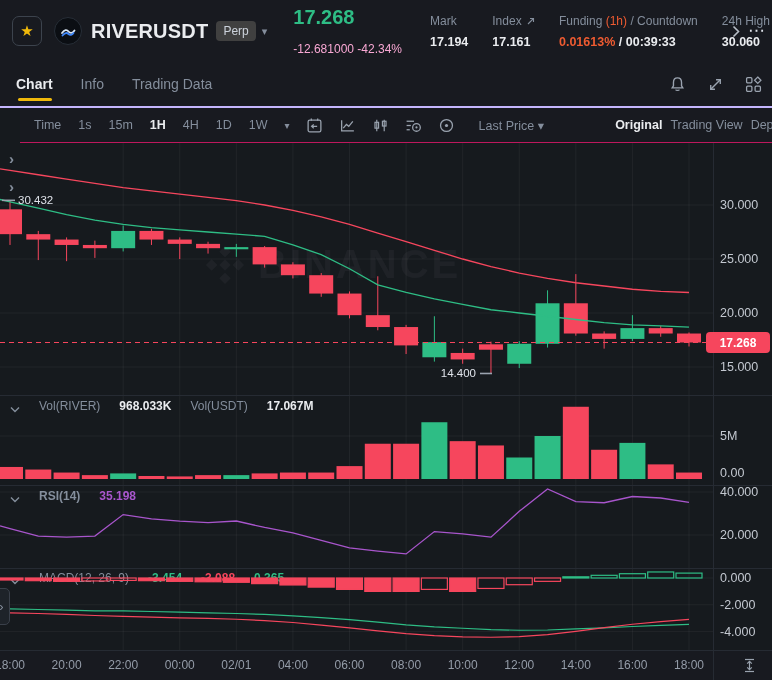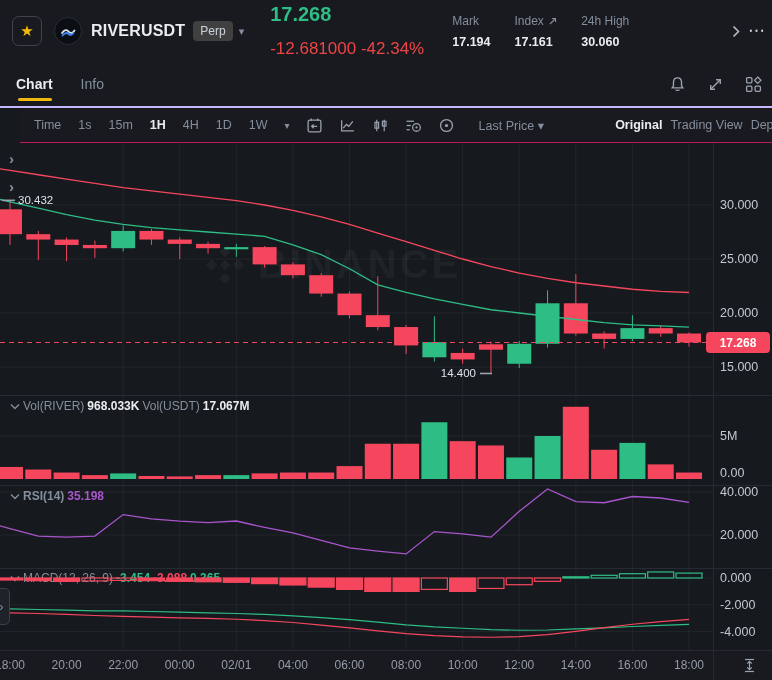--- a/index.html
+++ b/index.html
@@ -11,27 +11,27 @@
   
   .hdr { position:absolute; left:0; top:0; width:772px; height:62px;
          background:#181a20; display:flex; align-items:center; padding:0 12px; overflow:hidden; }
   .star-btn { width:30px; height:30px; border:1px solid #3c434d; border-radius:7px;
               display:flex; align-items:center; justify-content:center;
               color:#f0b90b; font-size:15px; flex-shrink:0; cursor:pointer; }
   .coin-logo { width:28px; height:28px; border-radius:50%; background:#0b0e13;
                border:1px solid #272e37; margin-left:12px; flex-shrink:0;
                display:flex; align-items:center; justify-content:center; }
   .sym-wrap { display:flex; align-items:center; margin-left:9px; cursor:pointer; flex-shrink:0; }
-  .sym { font-size:16px; font-weight:bold; letter-spacing:.2px; }
+  .sym { font-size:20px; font-weight:bold; letter-spacing:.2px; }
   .badge { background:#404040; color:#cdd3dc; font-size:12px; padding:3px 7px;
            border-radius:4px; margin-left:8px; }
   .sym-caret { color:#848e9c; font-size:11px; margin-left:6px; }
   .price-block { margin-left:26px; flex-shrink:0; }
   .price-main { color:#2ebd85; font-size:20px; font-weight:bold; line-height:22px; }
-  .price-chg { color:#ef4444; font-size:17px; margin-top:14px; }
+  .price-chg { color:#f9a8d4; font-size:12px; margin-top:14px; }
   .stats { display:flex; margin-left:28px; gap:24px; flex-shrink:0; }
   .stat { flex-shrink:0; }
   .stat .lb { color:#848e9c; font-size:12px; line-height:15px; white-space:nowrap; }
   .stat .vl { color:#eaecef; font-size:12.5px; font-weight:bold; margin-top:6px; white-space:nowrap; }
   .orange { color:#ee5b31; }
   .hdr-chev { position:absolute; right:32px; top:24px; cursor:pointer; }
   .hdr-more { position:absolute; right:6px; top:20px; color:#dfe3ea; font-size:17px;
               letter-spacing:1px; cursor:pointer; }
   
   .tabrow { position:absolute; left:0; top:62px; width:772px; height:46px; background:#181a20;
@@ -54,21 +54,21 @@
   .tb-icon { width:17px; height:17px; margin-right:16px; cursor:pointer; flex-shrink:0; }
   .lastprice { font-size:12.5px; color:#848e9c; margin-left:8px; cursor:pointer;
                white-space:nowrap; flex-shrink:0; }
   .views { margin-left:auto; display:flex; gap:8px; padding-right:2px; }
   .view { font-size:12.5px; color:#848e9c; cursor:pointer; white-space:nowrap; }
   .view.active { color:#eaecef; font-weight:bold; }
   
   .chart-wrap { position:absolute; left:0; top:143px; width:772px; height:537px; }
   #chart { position:absolute; left:0; top:0; z-index:5; pointer-events:none; }
   .timebar { position:absolute; left:0; top:650px; width:772px; height:30px; background:#181a20; }
-  .pane-hd { position:absolute; z-index:2; display:flex; align-items:center; gap:3px;
+  .pane-hd { position:absolute; z-index:2; display:flex; align-items:flex-end; gap:19px;
              font-size:12px; white-space:nowrap; }
   .pane-hd .t { color:#848e9c; }
   .pane-hd .b { color:#eaecef; font-weight:bold; }
   .caret-ic { width:10px; height:7px; cursor:pointer; }
   .rsi-val { color:#a855cc; }
   .m-green { color:#2ebd85; font-weight:bold; }
   .m-red { color:#f6465d; font-weight:bold; }
   .wmark { position:absolute; left:204px; top:242px; z-index:1; display:flex; align-items:center;
            gap:12px; color:rgba(232,238,246,0.045); font-size:40px; font-weight:bold;
            letter-spacing:3px; }
@@ -115,36 +115,48 @@
     </div>
     <div class="stat">
       <div class="lb"><span>Index</span>
         <svg width="8" height="8" viewBox="0 0 8 8" style="margin-left:2px">
           <polyline points="1,7 6.5,1.5" fill="none" stroke="#848e9c" stroke-width="1.1"></polyline>
           <polyline points="3,1.5 6.5,1.5 6.5,5" fill="none" stroke="#848e9c" stroke-width="1.1"></polyline>
         </svg></div>
       <div class="vl">17.161</div>
     </div>
     <div class="stat">
+      <div class="lb">
+        <span>Funding</span>
+        <span class="orange">(1h)</span>
+        <span>/ Countdown</span>
+      </div>
+      <div class="vl">
+        <span class="orange">0.01613%</span>
+        <span>/ 00:39:33</span>
+      </div>
+    </div>
+    <div class="stat">
       <div class="lb">24h High</div>
       <div class="vl">30.060</div>
     </div>
 
   </div>
   <div class="hdr-chev">
     <svg width="8" height="13" viewBox="0 0 8 13">
       <polyline points="1.5,1.5 6.5,6.5 1.5,11.5" fill="none" stroke="#b7bdc6" stroke-width="1.6"></polyline>
     </svg>
   </div>
   <div class="hdr-more">⋯</div>
 </div>
 
 <div class="tabrow">
   <div class="tab active">Chart</div>
   <div class="tab">Info</div>
+  <div class="tab">Trading Data</div>
   <div class="tab-icons">
     <svg class="ticon" viewBox="0 0 16 16">
       <path d="M8 1.8 C5.6 1.8 4.2 3.7 4.2 6.2 V9.2 L3 11.2 H13 L11.8 9.2 V6.2 C11.8 3.7 10.4 1.8 8 1.8 Z" fill="none" stroke="#9aa3af" stroke-width="1.3"></path>
       <path d="M6.3 12.8 C6.6 13.8 9.4 13.8 9.7 12.8" fill="none" stroke="#9aa3af" stroke-width="1.3"></path>
     </svg>
     <svg class="ticon" viewBox="0 0 16 16">
       <line x1="3.5" y1="12.5" x2="12.5" y2="3.5" stroke="#9aa3af" stroke-width="1.3"></line>
       <polyline points="8.5,3.5 12.5,3.5 12.5,7.5" fill="none" stroke="#9aa3af" stroke-width="1.3"></polyline>
       <polyline points="3.5,8.5 3.5,12.5 7.5,12.5" fill="none" stroke="#9aa3af" stroke-width="1.3"></polyline>
     </svg>

